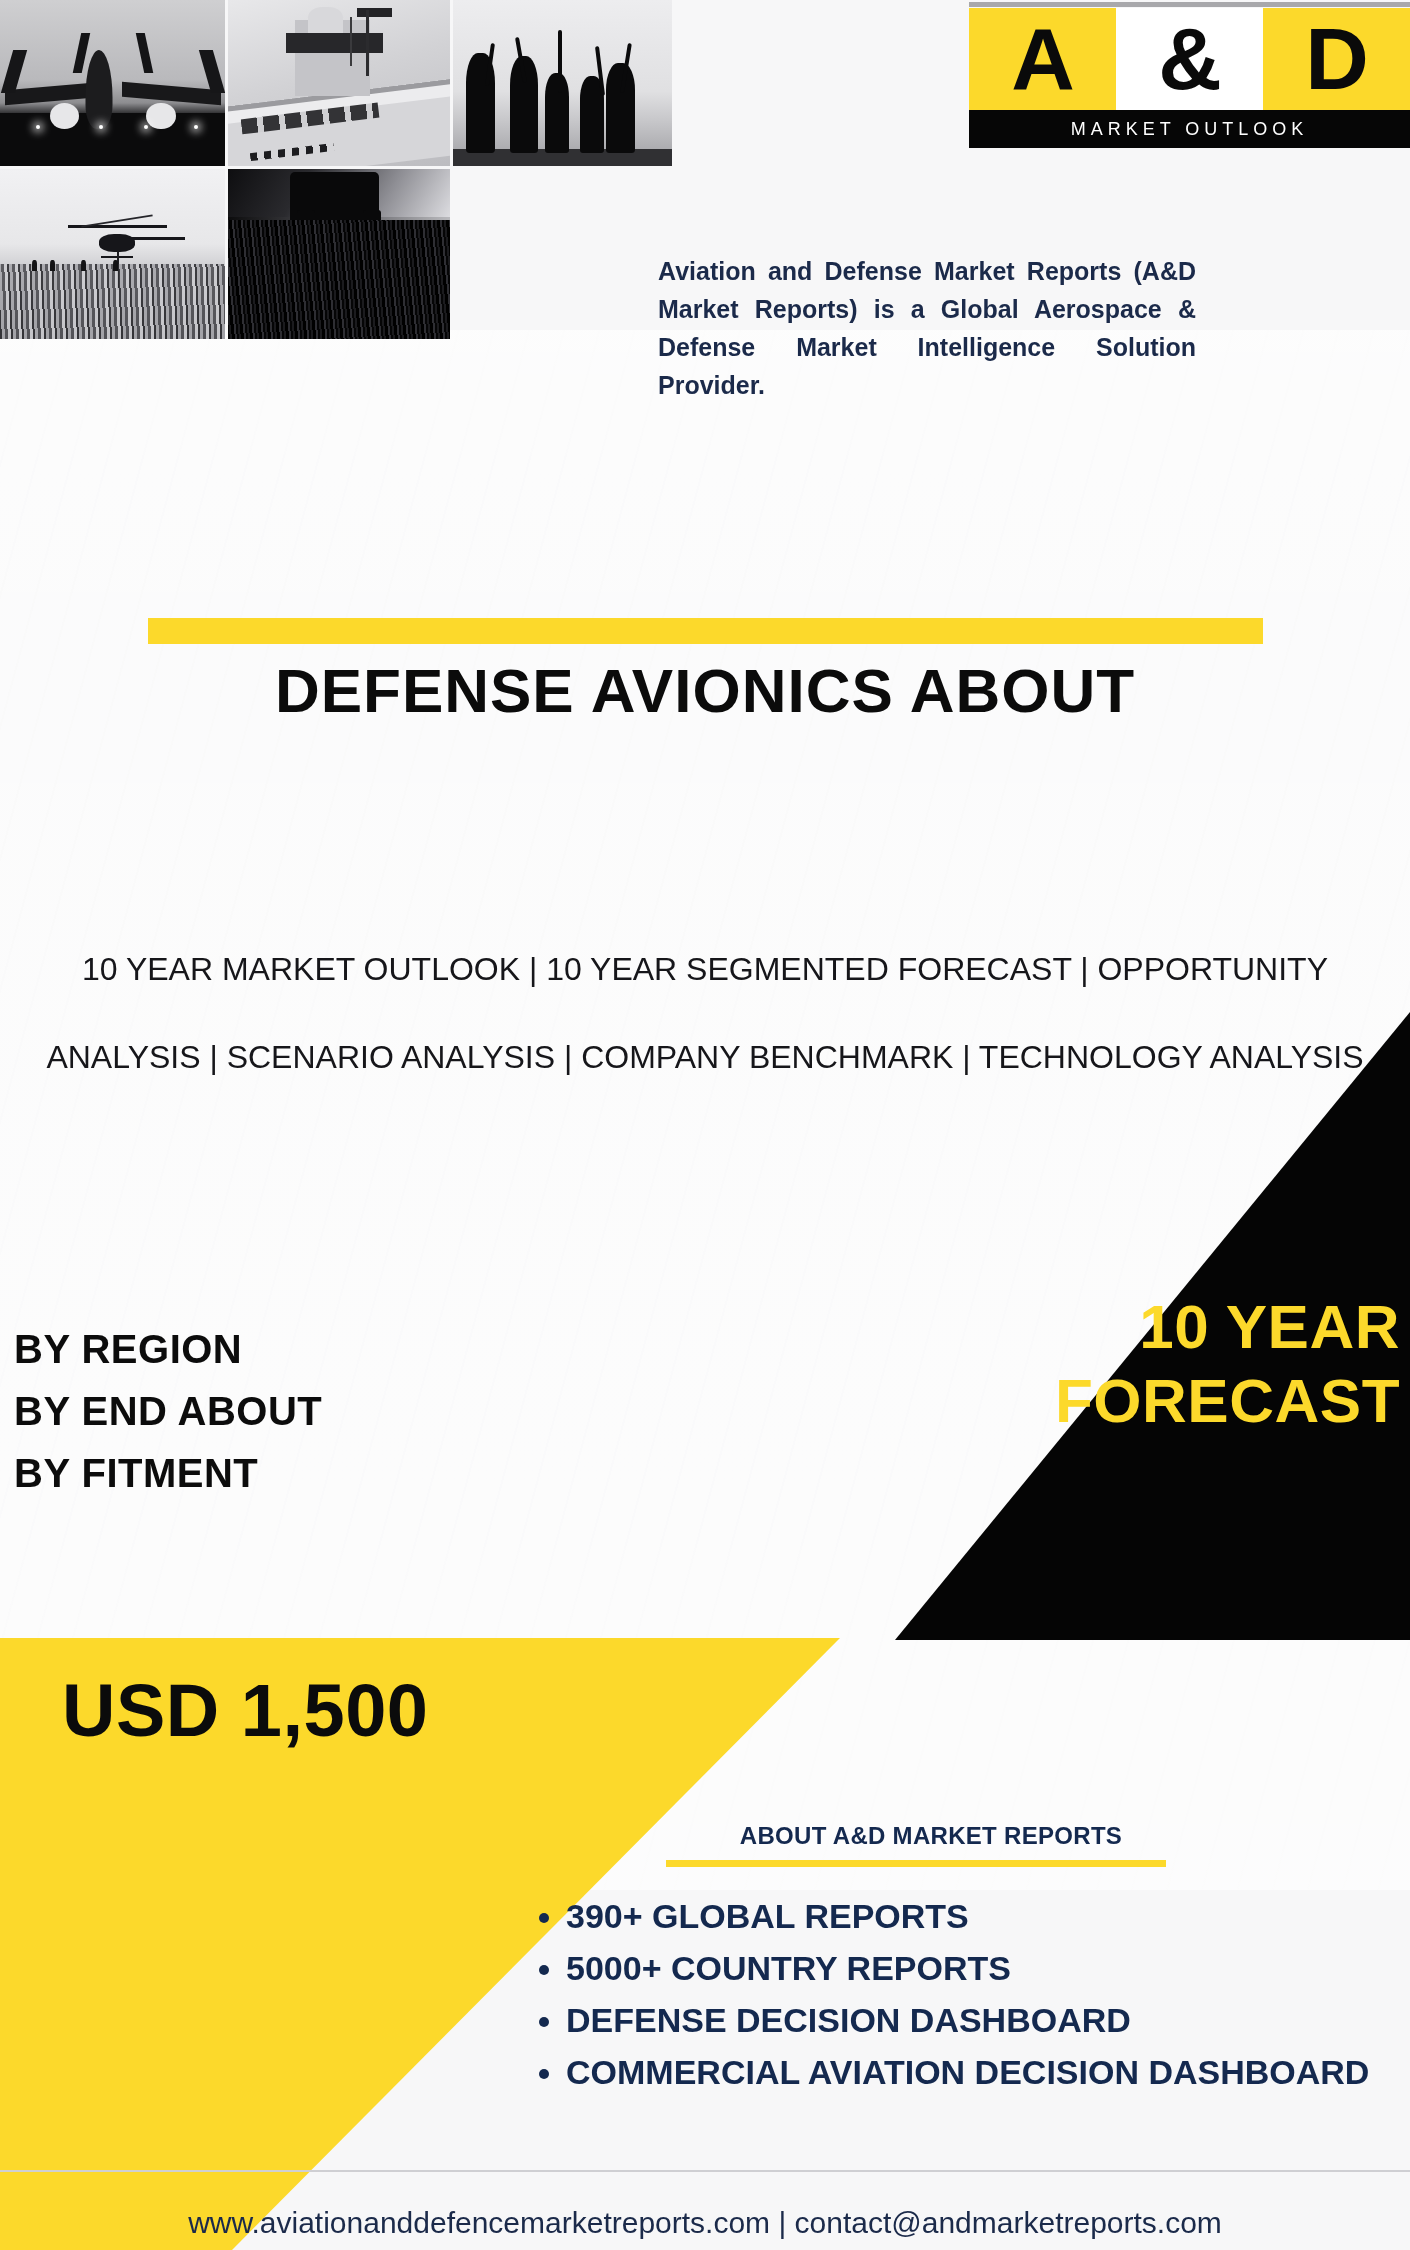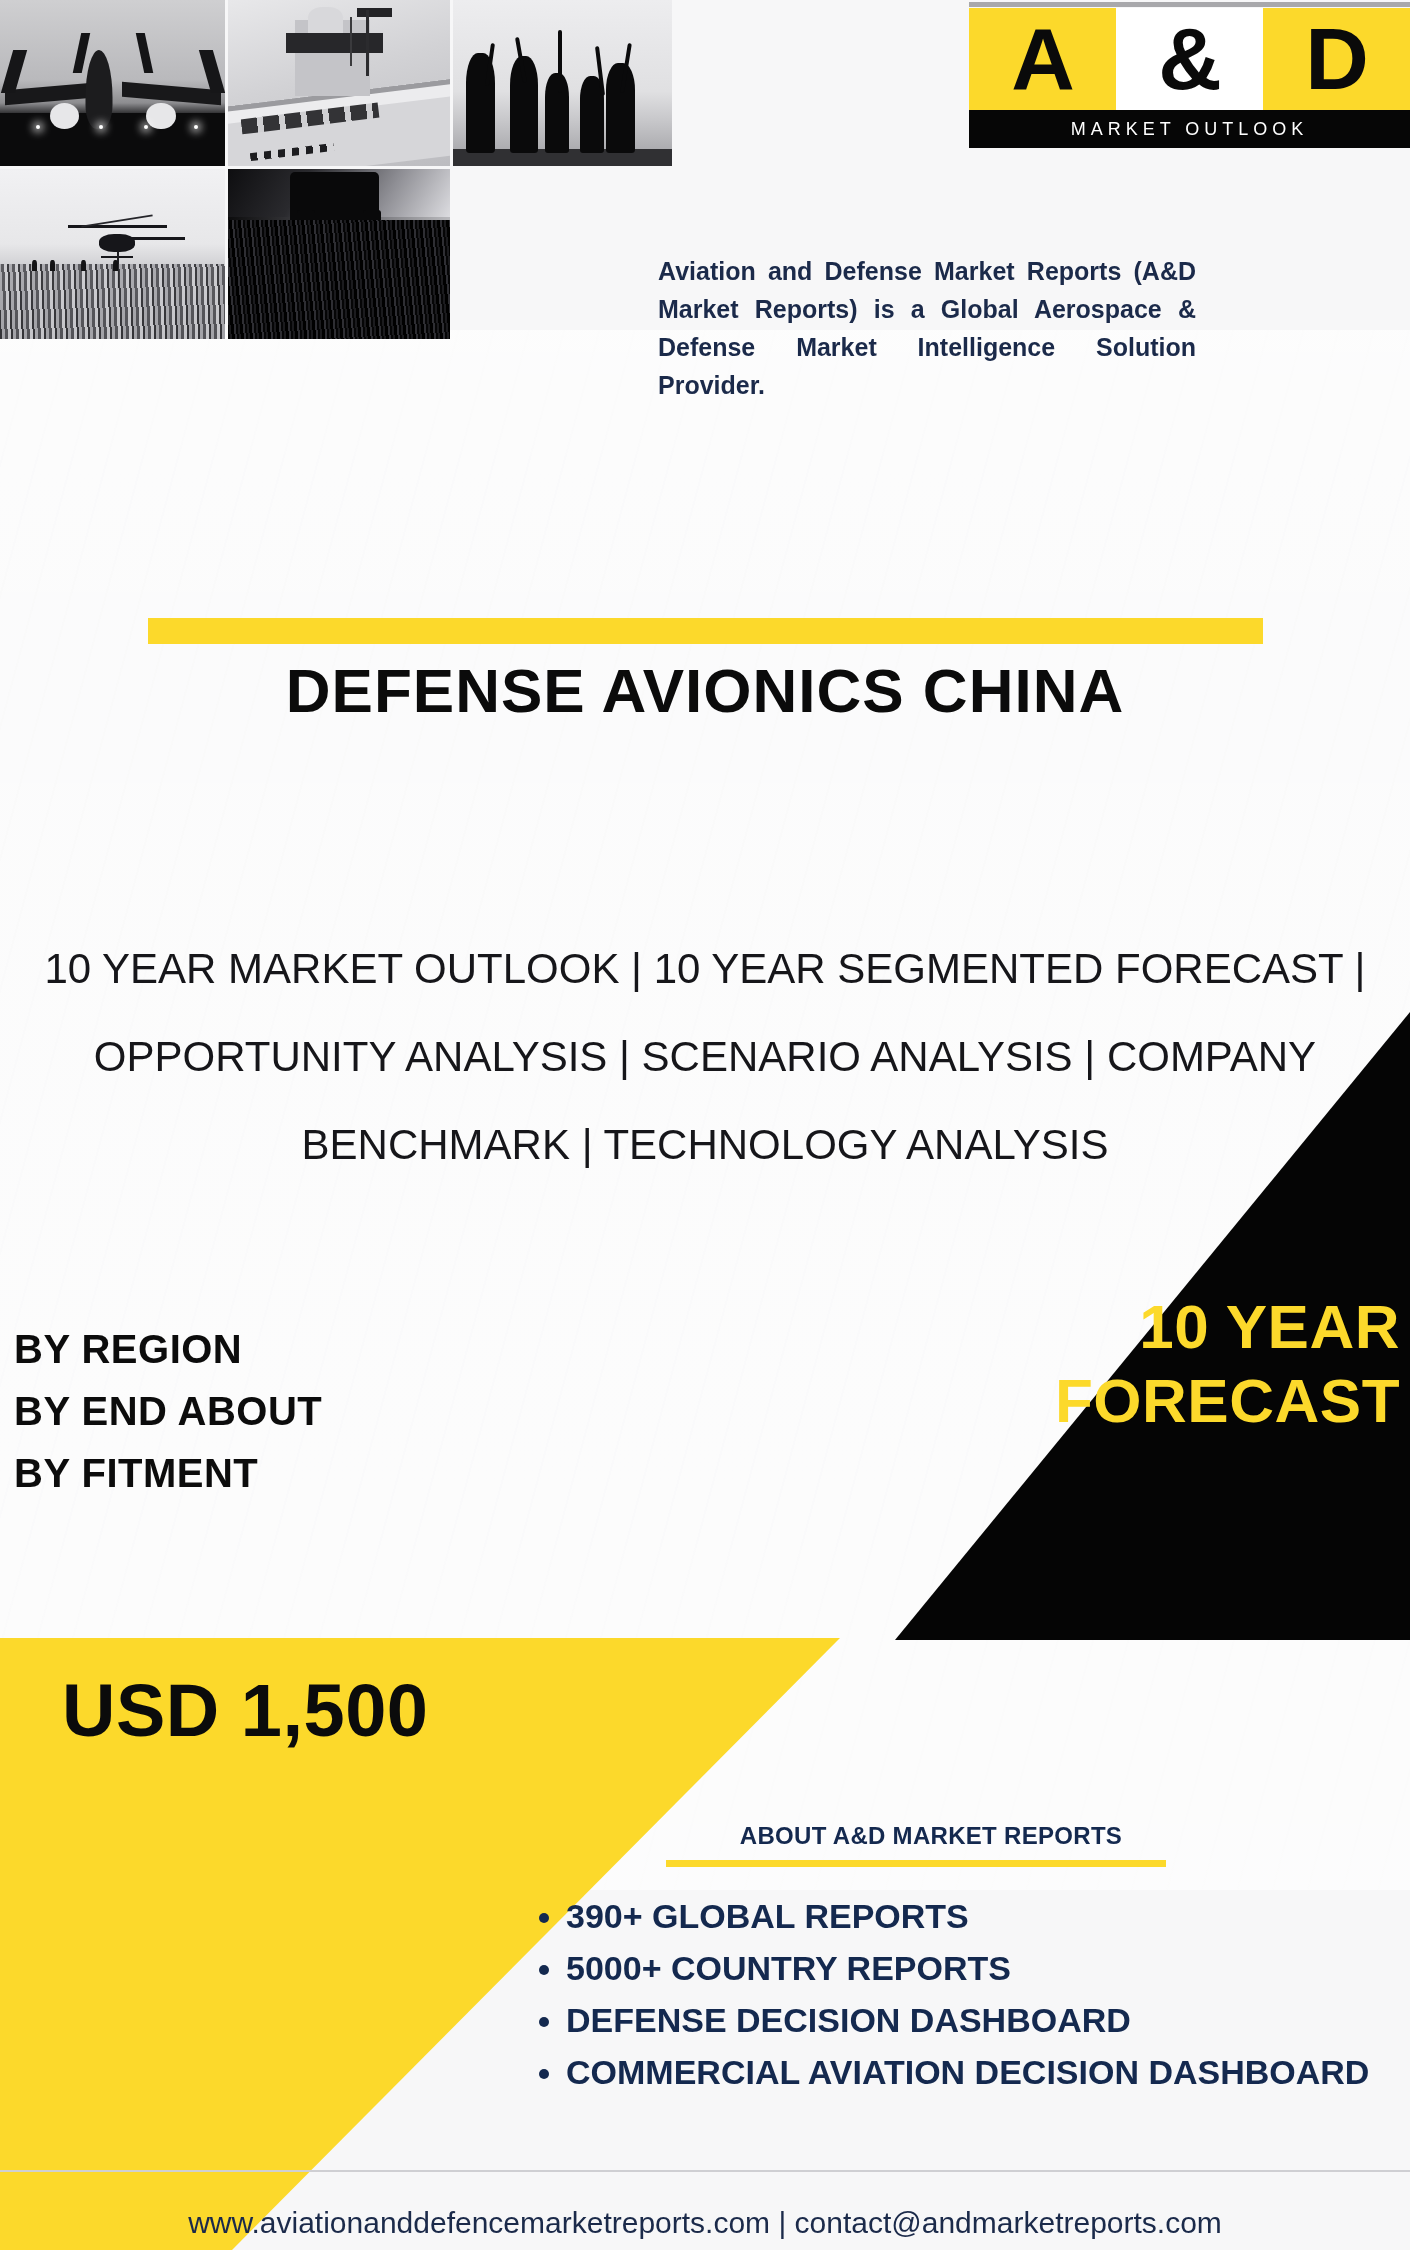--- a/index.html
+++ b/index.html
@@ -114,21 +114,21 @@
     font-family:"Liberation Sans", sans-serif;font-weight:700;}
 
   
   .title-wrap{position:absolute;left:0;top:600px;width:1410px;text-align:center;}
   .title-l1{font-size:62px;font-weight:700;color:#0b0b0b;letter-spacing:1px;line-height:1.05;}
   .title-rule{width:1115px;height:26px;background:#fcd92b;margin:18px auto 14px auto;}
   .title-l2{font-size:62px;font-weight:700;color:#0b0b0b;letter-spacing:1px;line-height:1.05;}
 
   
   .sub{position:absolute;left:40px;top:925px;width:1330px;text-align:center;
-    font-size:42px;line-height:88px;color:#16161a;font-weight:400;letter-spacing:0px;}
+    font-size:32px;line-height:88px;color:#16161a;font-weight:400;letter-spacing:0px;}
 
   
   .blackwedge{position:absolute;left:0;top:980px;width:1410px;height:700px;
     background:#050505;
     clip-path:polygon(1410px 32px, 1410px 660px, 895px 660px);
     -webkit-clip-path:polygon(1410px 32px,1410px 660px,895px 660px);}
   .forecast{position:absolute;right:10px;top:1290px;width:700px;text-align:right;
     color:#fcd92b;font-size:62px;font-weight:700;line-height:74px;letter-spacing:0.5px;}
 
   
@@ -243,21 +243,21 @@
     </div>
     <div class="lg-bar">
       <span>MARKET OUTLOOK</span>
     </div>
   </div>
 
   <div class="intro">Aviation and Defense Market Reports (A&amp;D Market Reports) is a Global Aerospace &amp; Defense Market Intelligence Solution Provider.</div>
 
   <div class="title-wrap">
     <div class="title-rule"></div>
-    <div class="title-l2">DEFENSE AVIONICS CHINA</div>
+    <div class="title-l2">DEFENSE AVIONICS ABOUT</div>
   </div>
 
   <div class="sub">10 YEAR MARKET OUTLOOK | 10 YEAR SEGMENTED FORECAST | OPPORTUNITY ANALYSIS | SCENARIO ANALYSIS | COMPANY BENCHMARK | TECHNOLOGY ANALYSIS</div>
 
   <div class="blackwedge"></div>
   <div class="forecast">
     <div>10 YEAR</div>
     <div>FORECAST</div>
   </div>
 

